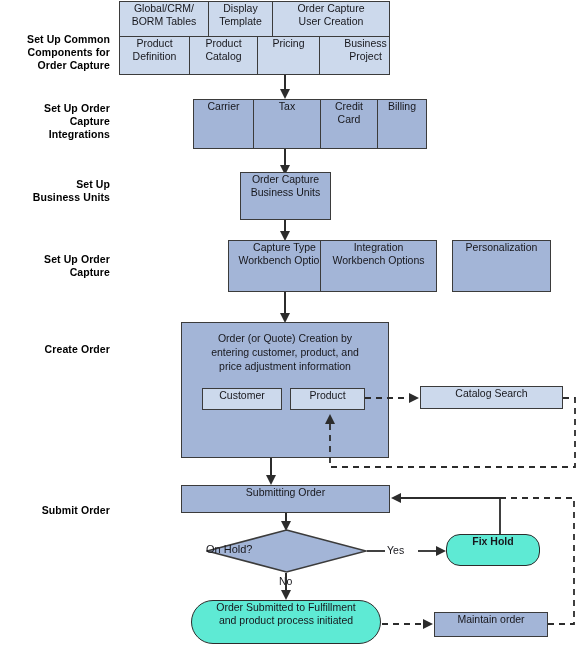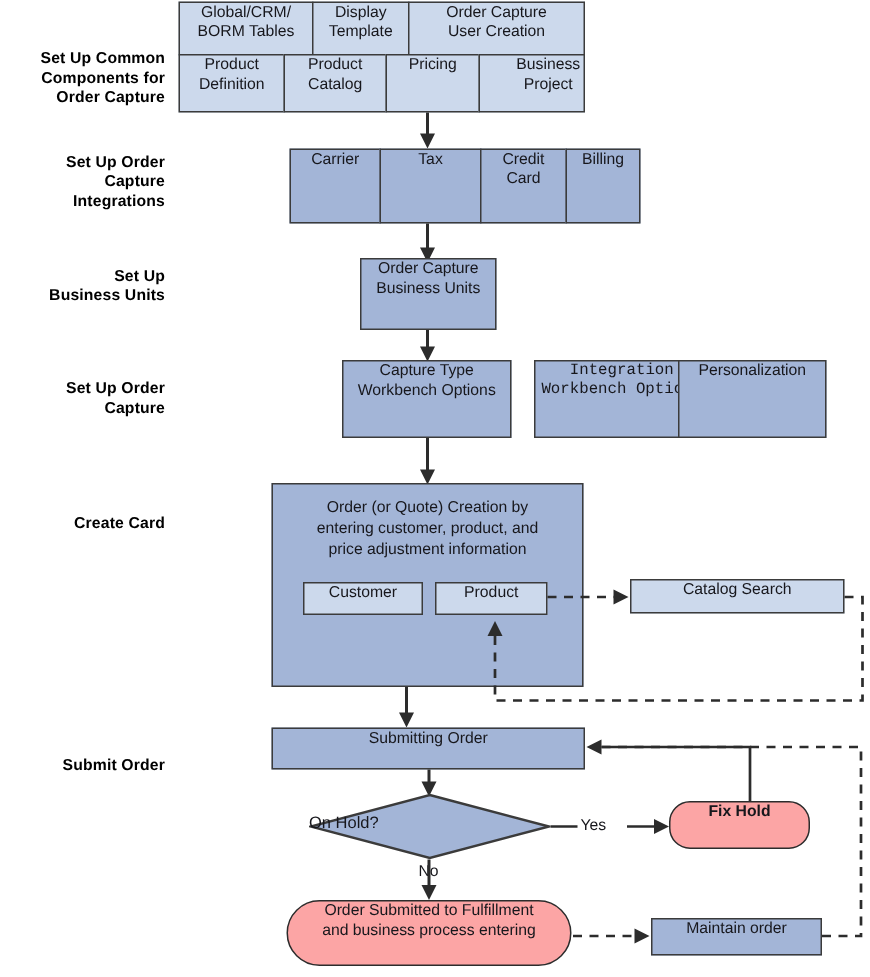--- a/index.html
+++ b/index.html
@@ -30,21 +30,21 @@
     display:flex;
     justify-content:center;
     text-align:center;
     font-size:10.5px;
     color:#17171c;
     line-height:12.5px;
     padding:0 2px;
   }
   .lightblue{ background:#ccd9ec; }
   .midblue{ background:#a3b5d7; }
-  .orange{ background:#fca5a5; border:1.6px solid #2c2c2c; border-radius:14px; }
+  .orange{ background:#5eead4; border:1.6px solid #2c2c2c; border-radius:14px; }
   .groupbox{
     position:absolute;
     box-sizing:border-box;
     background:#a3b5d7;
     border:1.6px solid #3b3b3b;
   }
   .grouptitle{
     position:absolute;
     left:0;right:0;
     text-align:center;
@@ -94,21 +94,21 @@
     <div>Set Up</div>
     <div>Business Units</div>
   </div>
 
   <div class="lbl" style="left:6px;top:253px;width:104px;">
     <div>Set Up Order</div>
     <div>Capture</div>
   </div>
 
   <div class="lbl" style="left:6px;top:343px;width:104px;">
-    <div>Create Card</div>
+    <div>Create Order</div>
   </div>
 
   <div class="lbl" style="left:6px;top:504px;width:104px;">
     <div>Submit Order</div>
   </div>
 
   <div class="box lightblue" style="left:119px;top:1px;width:90px;height:36px;">
     <div>
       <div>Global/CRM/</div>
       <div>BORM Tables</div>
@@ -200,21 +200,21 @@
       <polygon points="285,241 280,231 290,231" fill="#2c2c2c"></polygon>
     </svg>
   </div>
 
   <div class="box midblue" style="left:228px;top:240px;width:113px;height:52px;">
     <div>
       <div>Capture Type</div>
       <div>Workbench Options</div>
     </div>
   </div>
-  <div class="box midblue" style="left:356px;top:240px;width:117px;height:52px;font-family:Liberation Mono, monospace;">
+  <div class="box midblue" style="left:320px;top:240px;width:117px;height:52px;">
     <div>
       <div>Integration</div>
       <div>Workbench Options</div>
     </div>
   </div>
   <div class="box midblue" style="left:452px;top:240px;width:99px;height:52px;">
     <div>
       <div>Personalization</div>
     </div>
   </div>
@@ -309,21 +309,21 @@
   <div class="edge" style="left:0;top:0;width:580px;height:651px;pointer-events:none;">
     <svg width="580" height="651">
       <path d="M500 534 L500 498 L401 498" fill="none" stroke="#2c2c2c" stroke-width="1.8"></path>
       <polygon points="391,498 401,493 401,503" fill="#2c2c2c"></polygon>
     </svg>
   </div>
 
   <div class="box orange" style="left:191px;top:600px;width:190px;height:44px;border-radius:22px;">
     <div>
       <div>Order Submitted to Fulfillment</div>
-      <div>and business process entering</div>
+      <div>and product process initiated</div>
     </div>
   </div>
 
   <div class="edge" style="left:0;top:0;width:580px;height:651px;pointer-events:none;">
     <svg width="580" height="651">
       <line x1="382" y1="624" x2="424" y2="624" stroke="#2c2c2c" stroke-width="1.8" stroke-dasharray="6,5"></line>
       <polygon points="433,624 423,619 423,629" fill="#2c2c2c"></polygon>
     </svg>
   </div>
 

